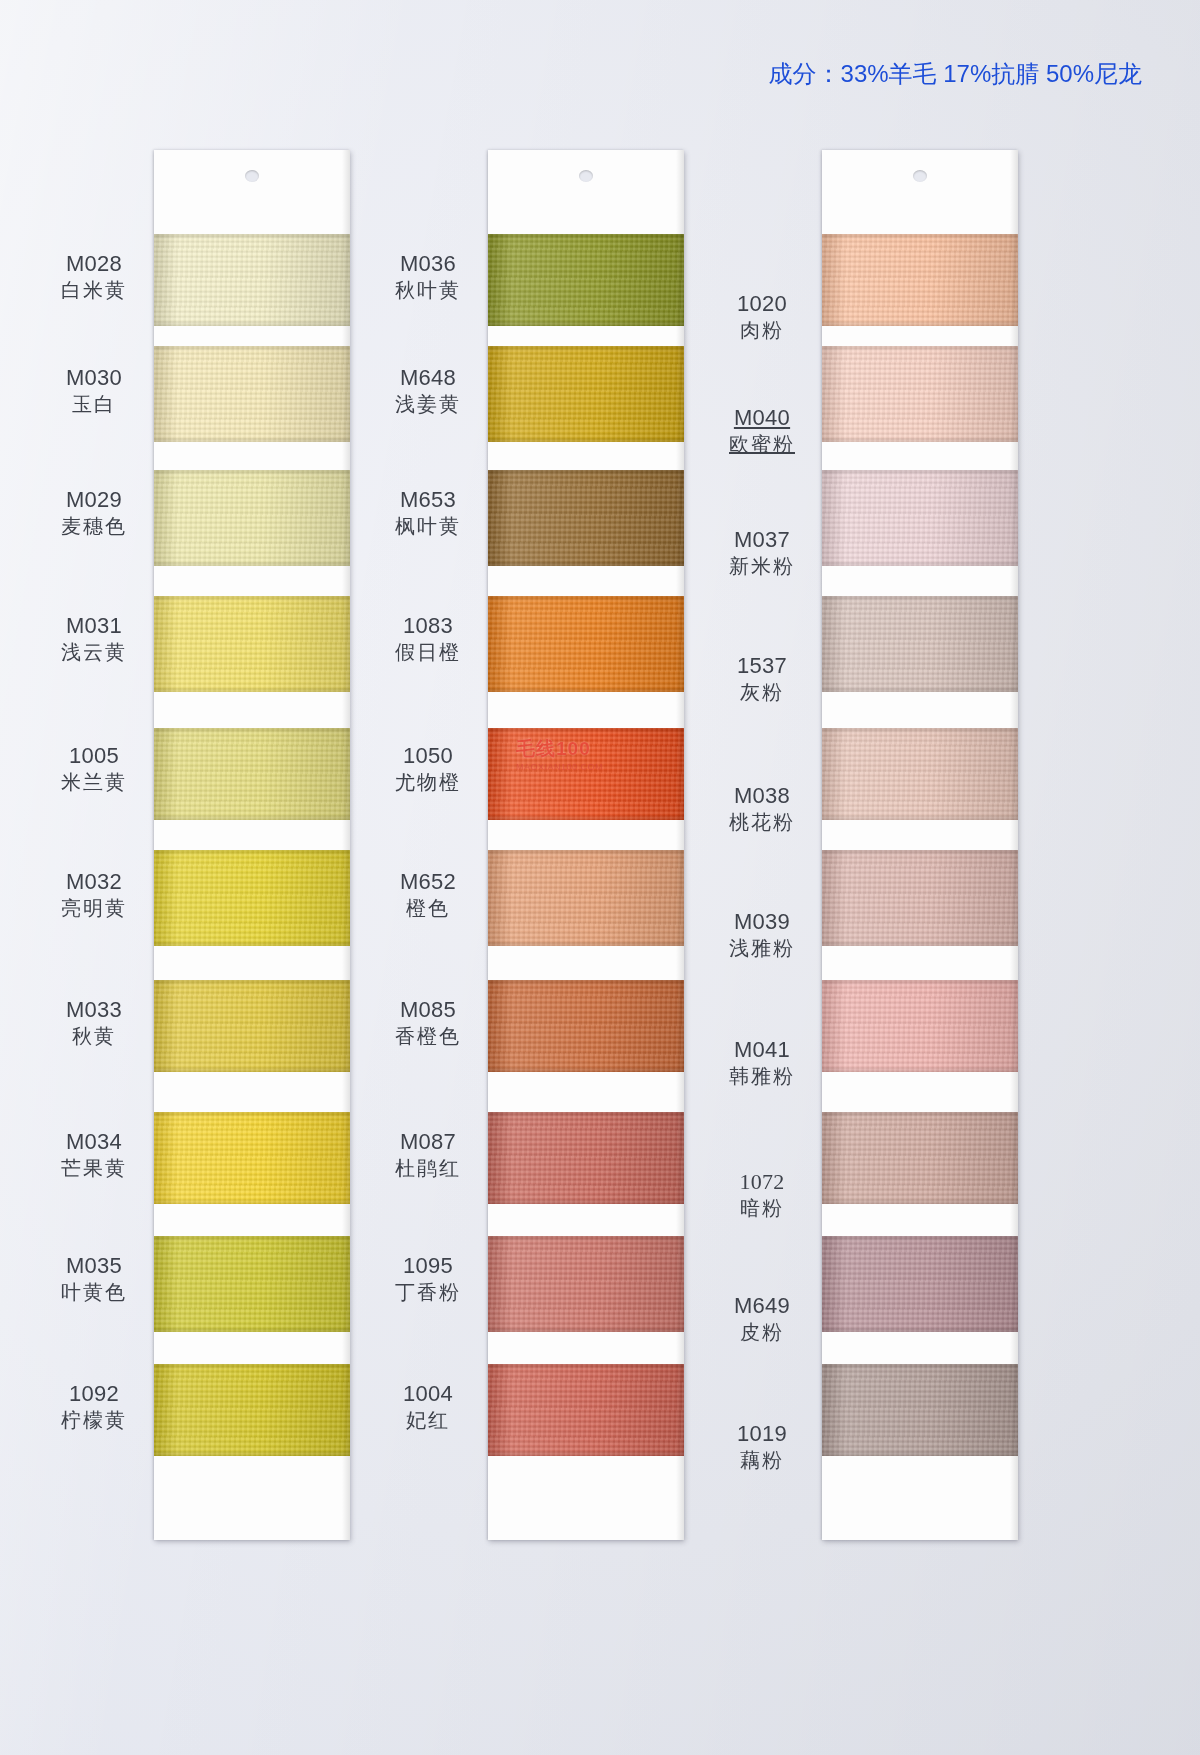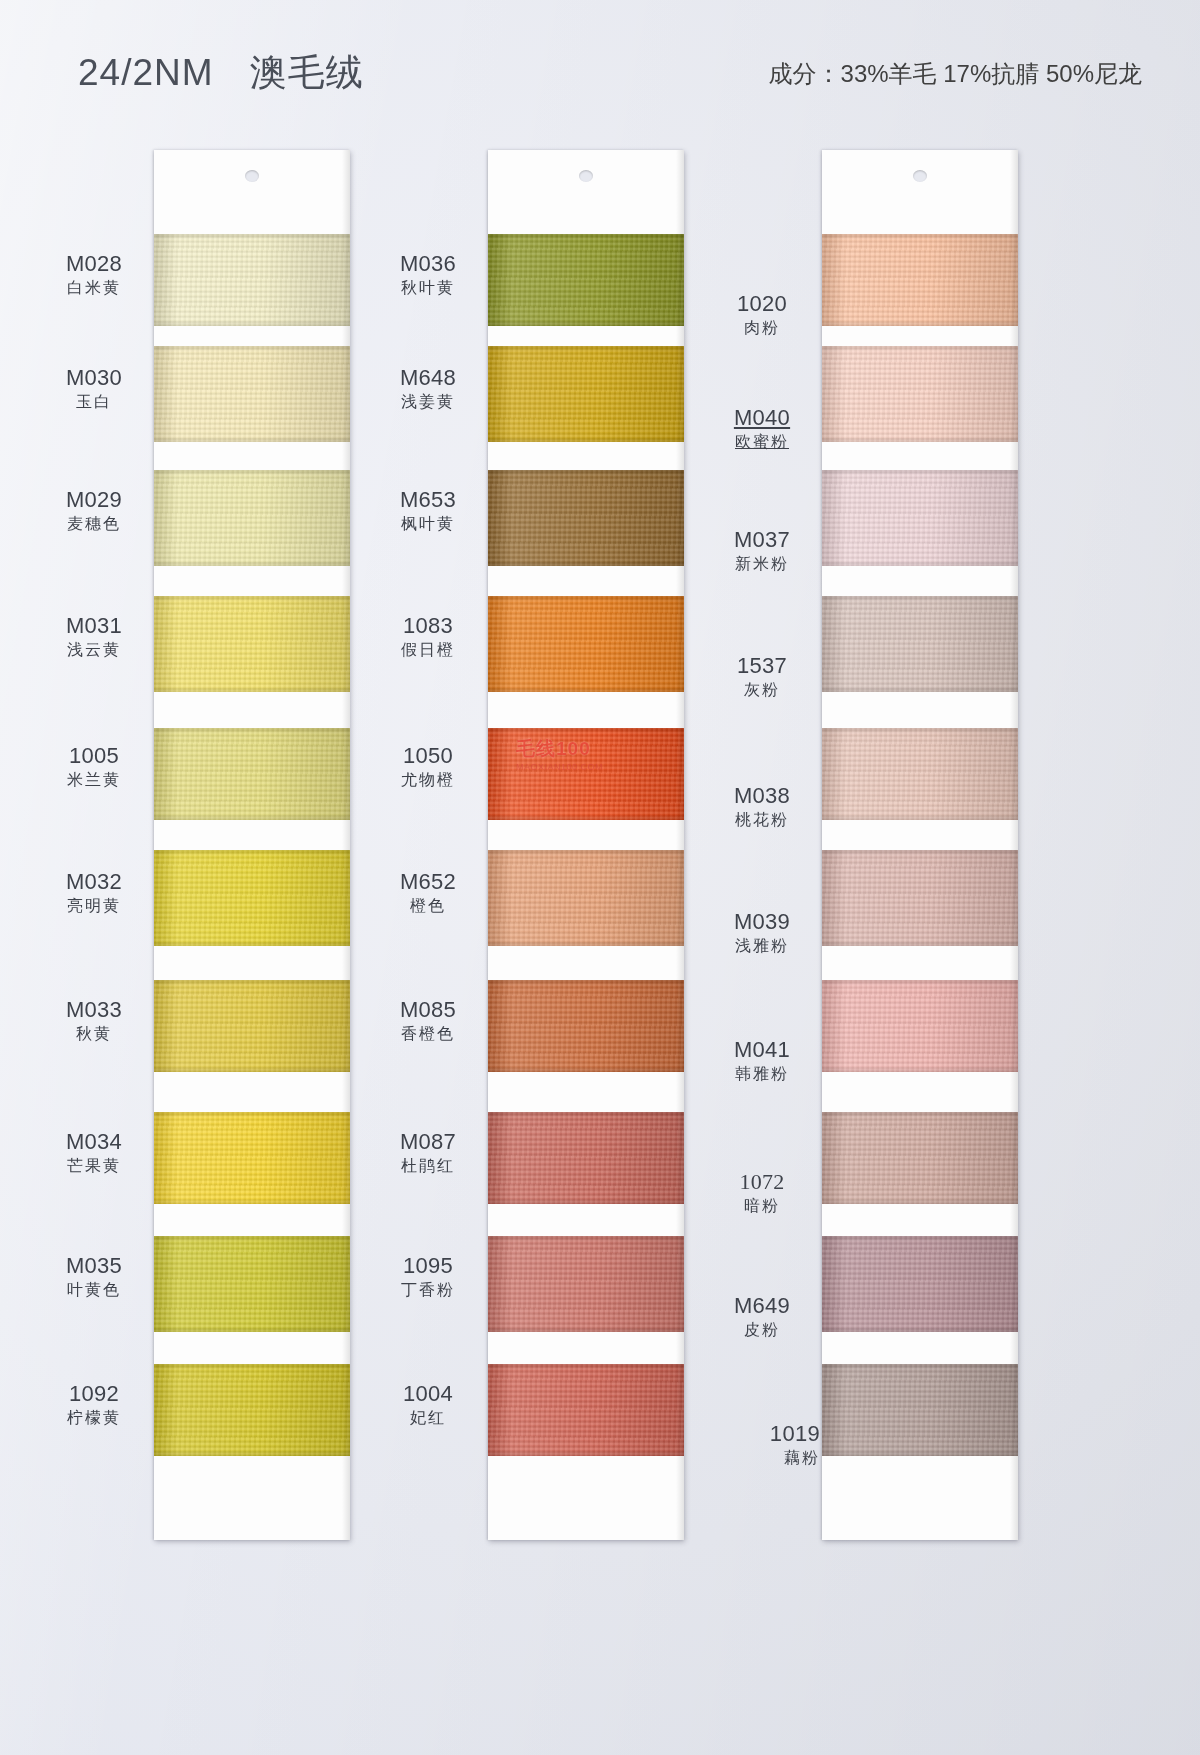--- a/index.html
+++ b/index.html
@@ -26,21 +26,21 @@
   }
   .title{
     position:absolute;left:78px;top:0;
     font-size:37px;letter-spacing:1px;color:#4a4f59;
     font-family:"Liberation Serif","DejaVu Serif",serif;
     white-space:nowrap;
   }
   .title .code{font-family:"Liberation Sans",sans-serif;font-weight:400;}
   .comp{
     position:absolute;right:58px;top:10px;
-    font-size:24px;color:#404040;white-space:nowrap;
+    font-size:24px;color:#1d4ed8;white-space:nowrap;
     font-family:"Liberation Sans","DejaVu Sans",sans-serif;
   }
 
   
   .col{
     position:absolute;
     top:150px;
     width:334px;
     height:1400px;
   }
@@ -105,21 +105,21 @@
     width:116px;
     text-align:center;
     color:#3e424b;
     line-height:1.28;
     font-size:22px;
     white-space:nowrap;
   }
   #col0 .lbl,#col1 .lbl{left:0;}
   #col2 .lbl{left:0;margin-top:40px;}
   .lbl .code{display:block;font-size:22px;letter-spacing:.3px;}
-  .lbl .cn{display:block;font-size:16px;letter-spacing:2px;}
+  .lbl .cn{display:block;font-size:20px;letter-spacing:2px;}
 
   
   .watermark{
     position:absolute;left:516px;top:736px;
     width:122px;height:40px;
     opacity:.72;pointer-events:none;
     font-family:"Liberation Sans",sans-serif;
   }
   .watermark .w1{
     color:#e8463c;font-size:19px;font-weight:bold;letter-spacing:1px;
@@ -128,24 +128,20 @@
   .watermark .w2{
     color:#d8483e;font-size:9px;letter-spacing:.5px;opacity:.85;
   }
 </style>
 </head>
 <body>
 
 <div class="paper"></div>
 
 <div class="header">
-  <div class="title">
-    <span class="code">24/2NM</span>
-    <span class="cn" style="margin-left:26px">澳毛绒</span>
-  </div>
   <div class="comp">成分：33%羊毛  17%抗腈  50%尼龙</div>
 </div>
 
 <div class="col" id="col0">
   <div class="card">
       <div class="swatch" style="top: 84px; height: 92px;">
         <div class="fibre" style="background: rgb(243, 238, 196);"></div>
         <div class="edge-top"></div>
         <div class="edge-bot"></div>
       </div>
@@ -412,21 +408,21 @@
       <span class="cn">韩雅粉</span>
     </div>
     <div class="lbl" style="top: 978px; font-family: Liberation Serif, serif;">
       <span class="code">1072</span>
       <span class="cn">暗粉</span>
     </div>
     <div class="lbl" style="top: 1102px;">
       <span class="code">M649</span>
       <span class="cn">皮粉</span>
     </div>
-    <div class="lbl" style="top: 1230px; text-align: right;">
+    <div class="lbl" style="top: 1230px;">
       <span class="code">1019</span>
       <span class="cn">藕粉</span>
     </div>
   </div>
 
 <div class="watermark">
   <div class="w1">毛线100</div>
   <div class="w2">MAOXIAN100.COM</div>
 </div>
 

